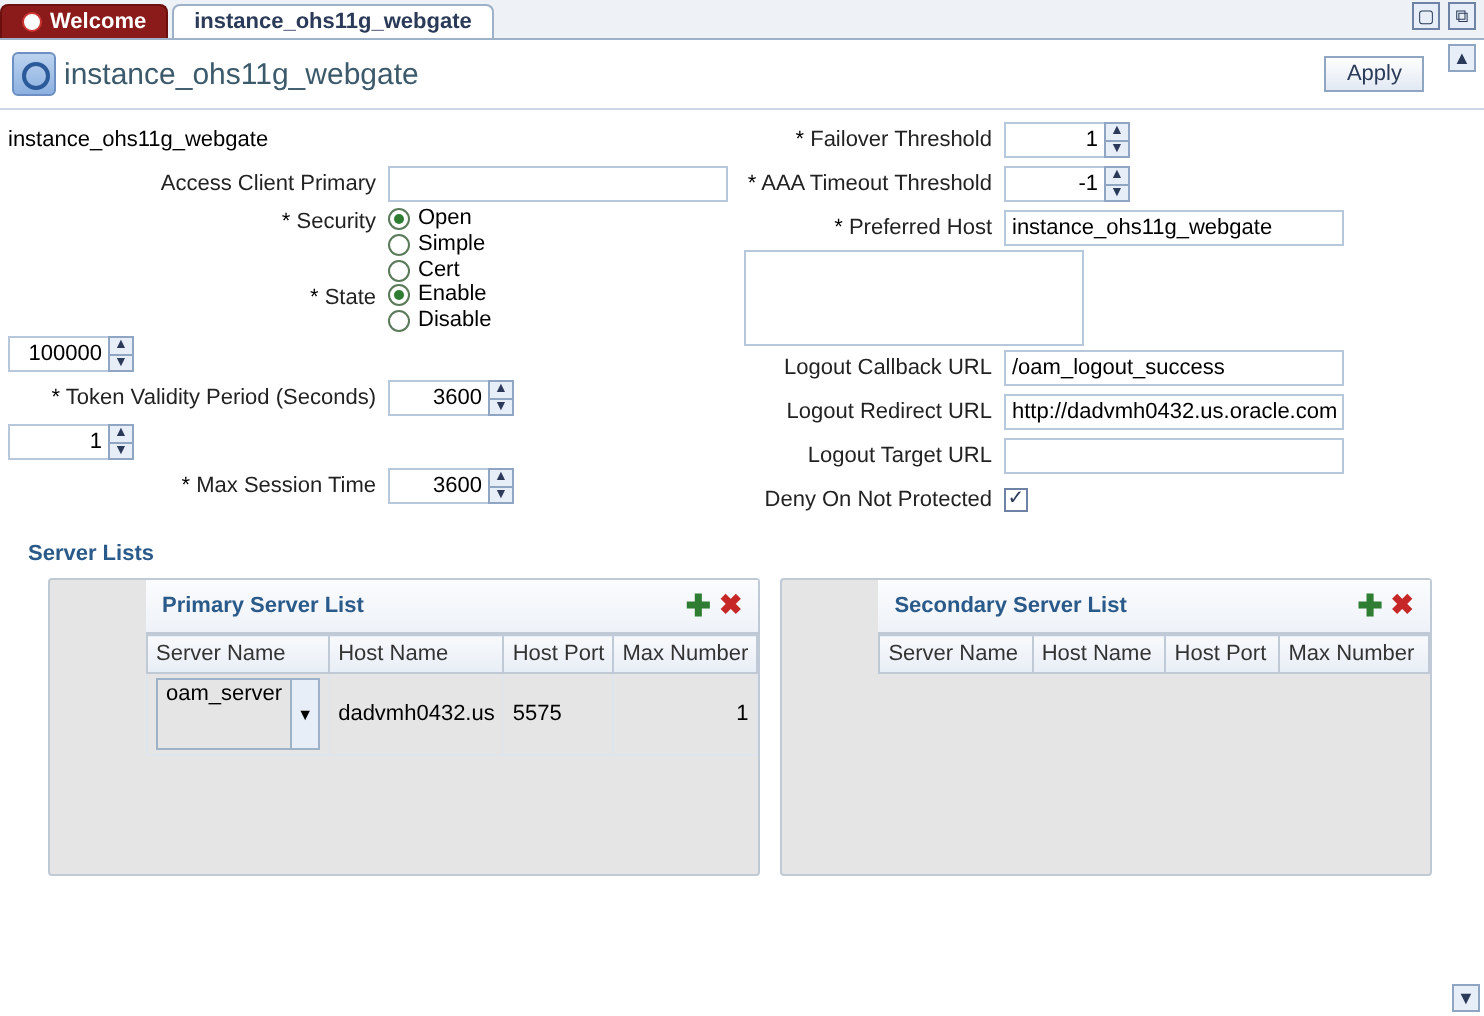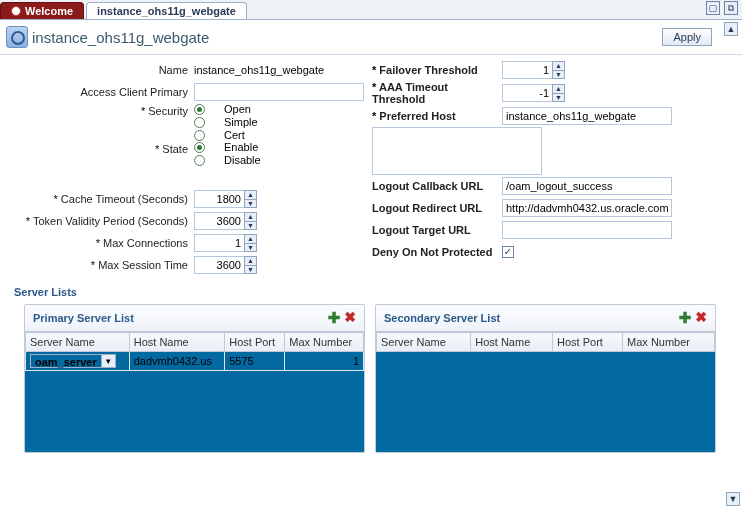--- a/index.html
+++ b/index.html
@@ -18,47 +18,47 @@
   .header-title { font-size: 15px; color: #3c5a6b; font-weight: normal; }
   .apply-btn { border: 1px solid #8fa6c3; background: linear-gradient(#fefefe, #e2e9f3); padding: 2px 10px; color: #2a3a58; }
   .rscroll { position: absolute; right: 2px; top: 22px; width: 16px; }
   .rscroll .arrow { width: 14px; height: 14px; border: 1px solid #8fa6c3; background: #e7eef8; display: flex; align-items: center; justify-content: center; font-size: 9px; color: #2a3a58; margin-bottom: 1px; }
   .rscroll-bot { position: absolute; right: 2px; bottom: 2px; }
   .rscroll-bot .arrow { width: 14px; height: 14px; border: 1px solid #8fa6c3; background: #e7eef8; display: flex; align-items: center; justify-content: center; font-size: 9px; color: #2a3a58; }
   .form-area { display: flex; padding: 4px 26px 4px 4px; gap: 8px; }
   .col { flex: 1; }
   .frow { display: flex; align-items: center; min-height: 22px; margin-bottom: 0; }
   .flabel { width: 190px; text-align: right; padding-right: 6px; color: #222; }
-  .flabel2 { width: 130px; padding-right: 6px; color: #222; font-weight: bold; }
+  .flabel2 { width: 130px; text-align: right; padding-right: 6px; color: #222; }
   .req:before { content: "* "; color: #000; }
   .fval { flex: 1; display: flex; align-items: center; }
   input[type=text], input[type=password] { border: 1px solid #b7c7dc; height: 18px; padding: 0 3px; background: #fff; }
   .numfield { display: inline-flex; align-items: stretch; }
   .numfield input { width: 50px; text-align: right; border-right: none; }
   .spin { display: flex; flex-direction: column; }
   .spin div { width: 13px; height: 9px; border: 1px solid #8fa6c3; background: #e7eef8; font-size: 7px; line-height: 7px; text-align: center; color: #2a3a58; }
   .spin div:first-child { border-bottom: none; }
   .radio-col { display: flex; flex-direction: column; gap: 1px; }
-  .radio-row { display: flex; align-items: center; gap: 19px; }
+  .radio-row { display: flex; align-items: center; gap: 4px; }
   .rdot { width: 11px; height: 11px; border: 1px solid #5a7a5a; border-radius: 50%; display: inline-flex; align-items: center; justify-content: center; }
   .rdot.sel:after { content: ""; width: 5px; height: 5px; background: #2e7d32; border-radius: 50%; }
   textarea.ta { border: 1px solid #b7c7dc; width: 170px; height: 48px; resize: none; }
   .cb { width: 12px; height: 12px; border: 1px solid #6d82a4; display: inline-flex; align-items: center; justify-content: center; color: #2a3a58; font-size: 10px; line-height: 10px; }
   .section-title { color: #2a5a8a; font-weight: bold; padding: 6px 10px 2px 14px; }
   .lists-row { display: flex; gap: 10px; padding: 4px 26px 6px 24px; }
-  .list-panel { flex: 1; border: 1px solid #c0c9d6; background: #0369a1; border-radius: 2px; }
+  .list-panel { flex: 1; border: 1px solid #c0c9d6; background: #e5e5e5; border-radius: 2px; padding-left: 48px; }
   .lp-head { display: flex; align-items: center; justify-content: space-between; padding: 4px 8px; border-bottom: 1px solid #c0c9d6; background: linear-gradient(#fbfcfe, #eef2f8); }
   .lp-title { color: #2a5a8a; font-weight: bold; }
   .lp-ctrls { display: flex; gap: 4px; }
   .plus { color: #2e7d32; font-size: 15px; font-weight: bold; }
   .xbtn { color: #c62828; font-size: 14px; font-weight: bold; }
   table.tbl { width: 100%; border-collapse: collapse; }
   table.tbl th { background: linear-gradient(#f7f9fc, #e8eef6); border: 1px solid #c0c9d6; padding: 3px 4px; text-align: left; font-weight: normal; color: #333; white-space: nowrap; }
   table.tbl td { border: 1px solid #e0e5ec; padding: 2px 4px; }
-  .combo { display: inline-flex; border: 1px solid #9db1c9; height: 14px; align-items: stretch; font-weight: bold; }
+  .combo { display: inline-flex; border: 1px solid #9db1c9; height: 36px; align-items: stretch; }
   .combo span { padding: 1px 4px; }
   .combo .darrow { width: 14px; background: #e7eef8; border-left: 1px solid #9db1c9; display: flex; align-items: center; justify-content: center; font-size: 8px; }
   .tnum { text-align: right; display: block; }
   .lp-body { height: 120px; }
   .wideinput { width: 170px; }
 </style>
 </head>
 <body>
 
 <div class="tabbar">
@@ -86,21 +86,20 @@
 <div class="rscroll">
   <div class="arrow">▲</div>
 </div>
 <div class="rscroll-bot">
   <div class="arrow">▼</div>
 </div>
 
 <div class="form-area">
   <div class="col">
     <div class="frow">
-      <div class="flabel">Name</div>
       <div class="fval">instance_ohs11g_webgate</div>
     </div>
     <div class="frow">
       <div class="flabel">Access Client Primary</div>
       <div class="fval">
           <input type="password" class="wideinput" style="">
         </div>
     </div>
     <div class="frow" style="align-items:flex-start">
       <div class="flabel req" style="padding-top:2px">Security</div>
@@ -130,47 +129,43 @@
               <span>Enable</span>
             </label>
           <label class="radio-row">
               <span class="rdot"></span>
               <span>Disable</span>
             </label>
         </div>
       </div>
     </div>
     <div class="frow">
-    </div>
-    <div class="frow">
-      <div class="flabel req">Cache Timeout (Seconds)</div>
-      <div class="fval">
-          <div class="numfield">
-            <input type="text" value="1800" style="">
+      <div class="fval">
+          <div class="numfield">
+            <input type="text" value="100000" style="">
             <div class="spin">
               <div>▲</div>
               <div>▼</div>
             </div>
           </div>
         </div>
     </div>
     <div class="frow">
       <div class="flabel req">Token Validity Period (Seconds)</div>
       <div class="fval">
           <div class="numfield">
             <input type="text" value="3600" style="">
             <div class="spin">
               <div>▲</div>
               <div>▼</div>
             </div>
           </div>
         </div>
     </div>
     <div class="frow">
-      <div class="flabel req">Max Connections</div>
       <div class="fval">
           <div class="numfield">
             <input type="text" value="1" style="">
             <div class="spin">
               <div>▲</div>
               <div>▼</div>
             </div>
           </div>
         </div>
     </div>

